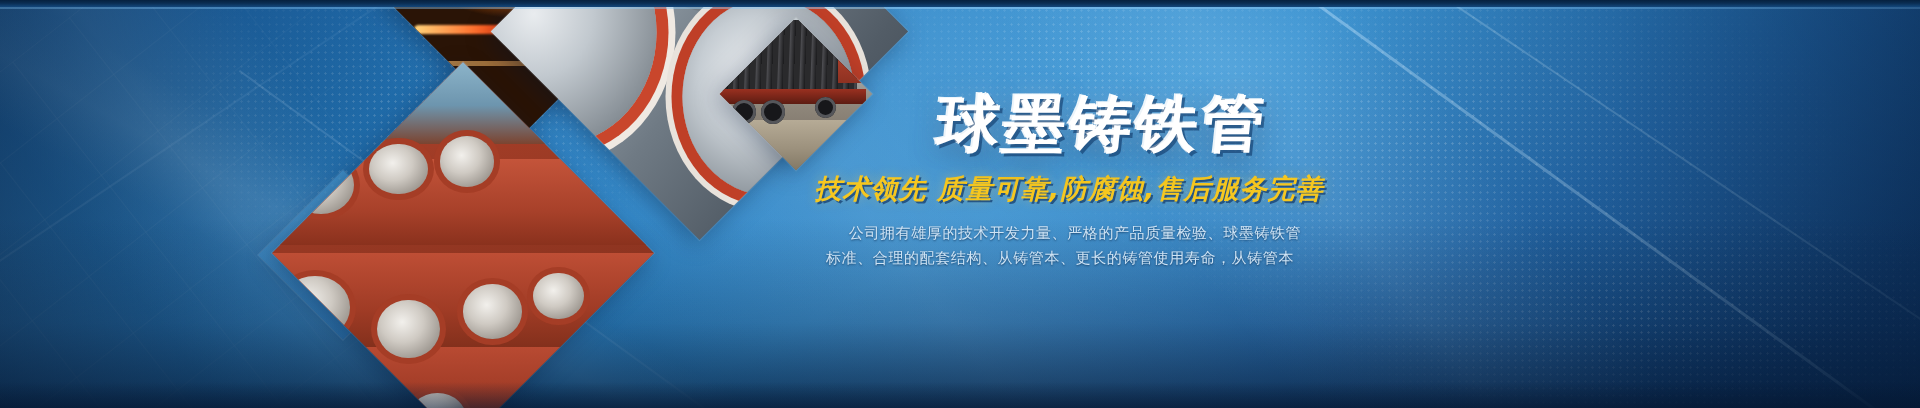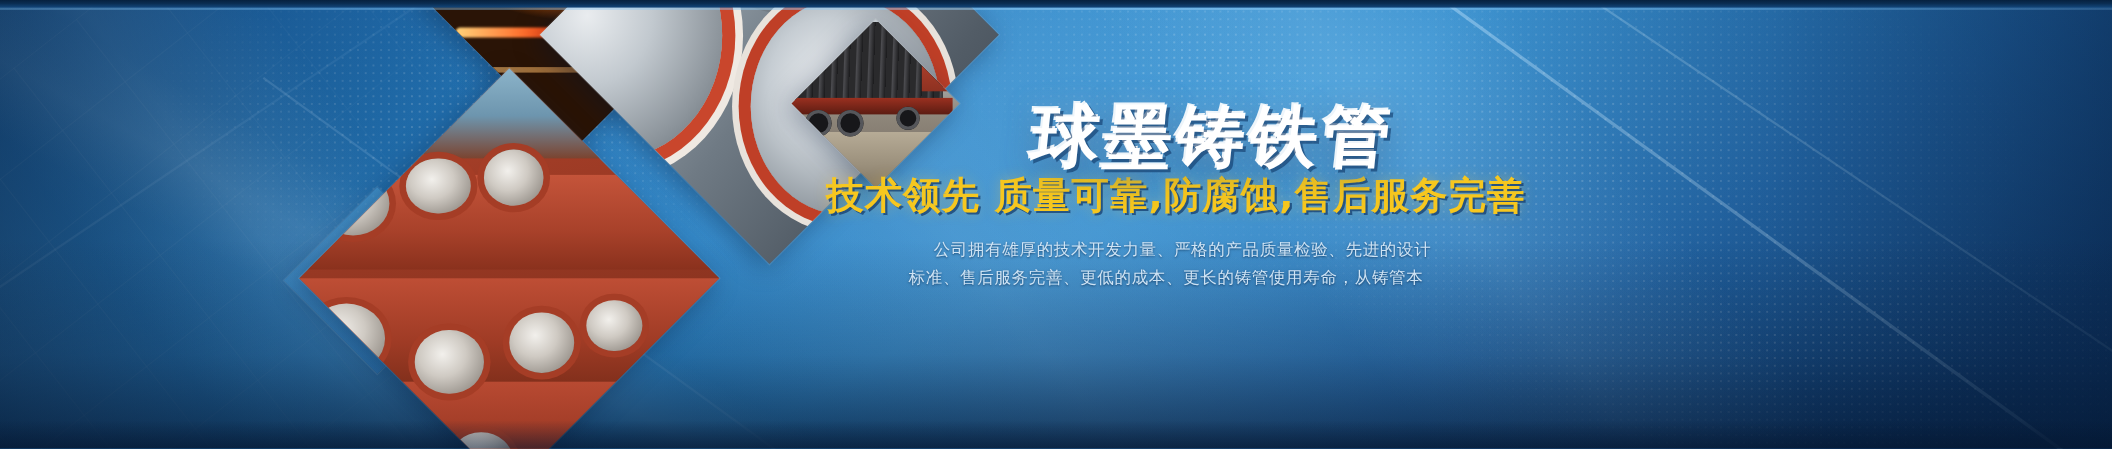--- a/index.html
+++ b/index.html
@@ -188,22 +188,22 @@
     text-shadow:
       3px 3px 0 rgba(10,48,95,.55),
       -2px -1px 0 rgba(255,255,255,.9),
       0 0 22px rgba(150,210,255,.55),
       0 8px 26px rgba(5,30,66,.55);
     transform:skewX(-6deg);
     padding-left:86px;
   }
 
   .subtitle{
-    margin-top:0; font-size:34px; font-weight:bold; letter-spacing:1px;
-    color:#F6C71F; 
+    margin-top:16px; font-size:27px; font-weight:bold; letter-spacing:1px;
+    color:#F6C71F; font-style:italic;
     text-shadow:2px 2px 0 rgba(20,62,112,.75), 0 0 12px rgba(255,200,60,.35);
     padding-left:18px;
   }
 
   .desc{ margin-top:14px; color:#cfe4f5; font-size:15px; line-height:1.65;
     letter-spacing:.6px; text-shadow:0 1px 2px rgba(6,32,66,.65); }
   .desc .ln{ display:block; }
   .desc .ln1{ text-indent:2em; }
 
   
@@ -281,19 +281,19 @@
       <div class="w w1"></div>
         <div class="w w2"></div>
         <div class="w w3"></div>
     </div>
   </div>
 
   <div class="copy">
     <div class="title">球墨铸铁管</div>
     <div class="subtitle">技术领先 质量可靠,防腐蚀,售后服务完善</div>
     <div class="desc">
-      <span class="ln ln1">公司拥有雄厚的技术开发力量、严格的产品质量检验、先进的设计</span>
-      <span class="ln">标准、售后服务完善、更低的成本、更长的铸管使用寿命，从铸管本</span>
+      <span class="ln ln1">公司拥有雄厚的技术开发力量、严格的产品质量检验、球墨铸铁管</span>
+      <span class="ln">标准、合理的配套结构、从铸管本、更长的铸管使用寿命，从铸管本</span>
     </div>
   </div>
 
   <div class="bottom-fade"></div>
 </div>
 
 </body></html>

